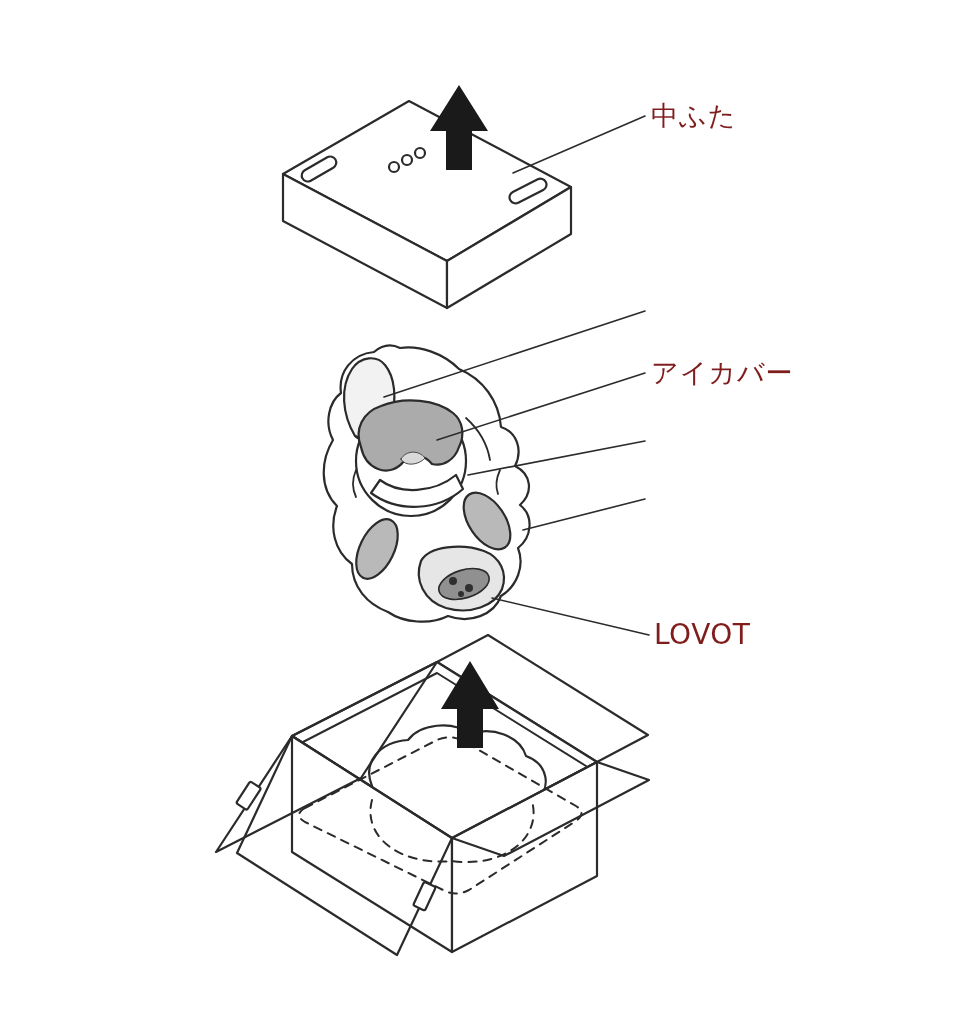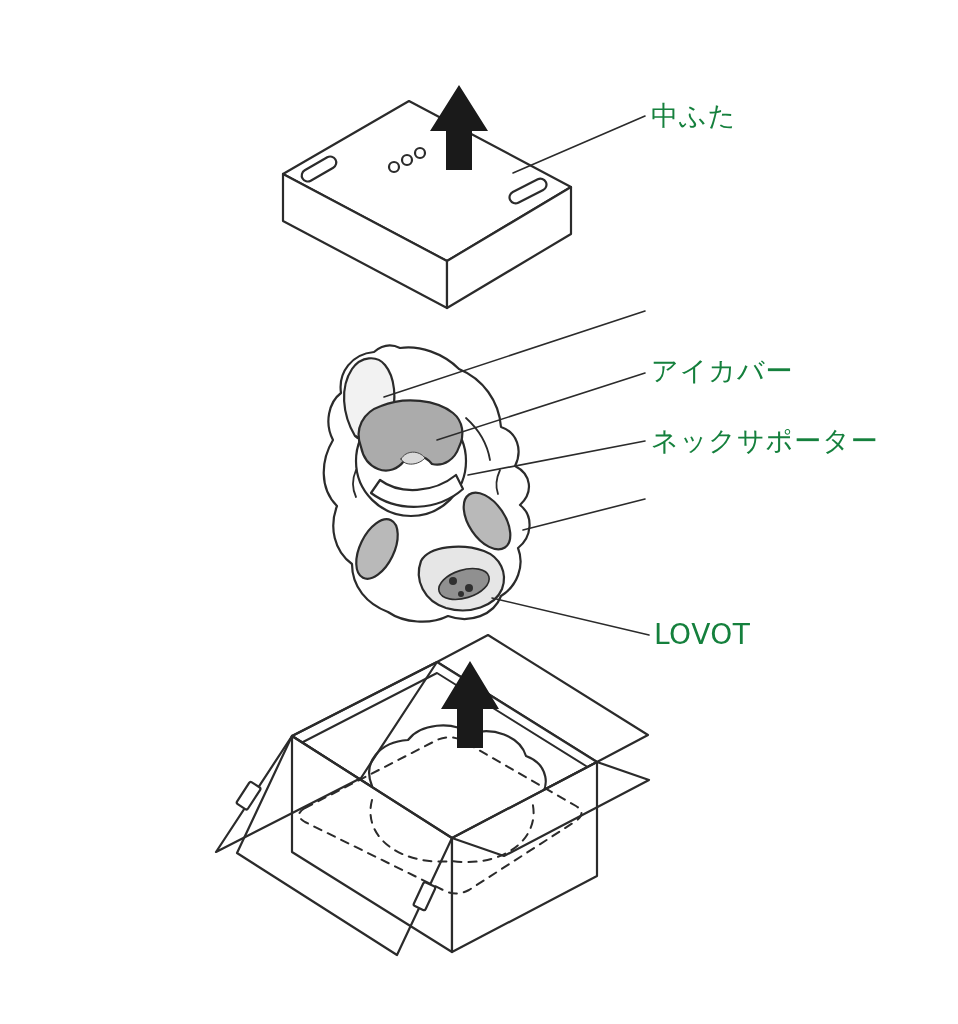--- a/index.html
+++ b/index.html
@@ -6,21 +6,21 @@
   .stage{
     position:relative;
     width:958px;height:1024px;
     background:#ffffff;
     overflow:hidden;
     font-family:"DejaVu Sans", sans-serif;
   }
   .stage svg{position:absolute;left:0;top:0;}
   .label{
     position:absolute;
-    color:#15803d;
+    color:#7f1d1d;
     font-size:27px;
     line-height:30px;
     letter-spacing:1px;
     white-space:nowrap;
   }
   .label.latin{font-size:28px;letter-spacing:0.5px;}
 </style>
 </head>
 <body>
 
@@ -137,20 +137,19 @@
         <line x1="645" y1="441" x2="468" y2="475"></line>
         <line x1="645" y1="499" x2="523" y2="530"></line>
         <line x1="649" y1="635" x2="492" y2="598"></line>
       </g>
     </g>
   </svg>
 
   <div class="label" style="left:651px;top:101px;">中ふた</div>
 
 
-  <div class="label" style="left:651px;top:358px;font-family:Liberation Mono, monospace;">アイカバー</div>
+  <div class="label" style="left:651px;top:358px;">アイカバー</div>
 
-  <div class="label" style="left:651px;top:426px;">ネックサポーター</div>
 
 
   <div class="label latin" style="left:654px;top:620px;">LOVOT</div>
 
 </div>
 
 </body></html>

